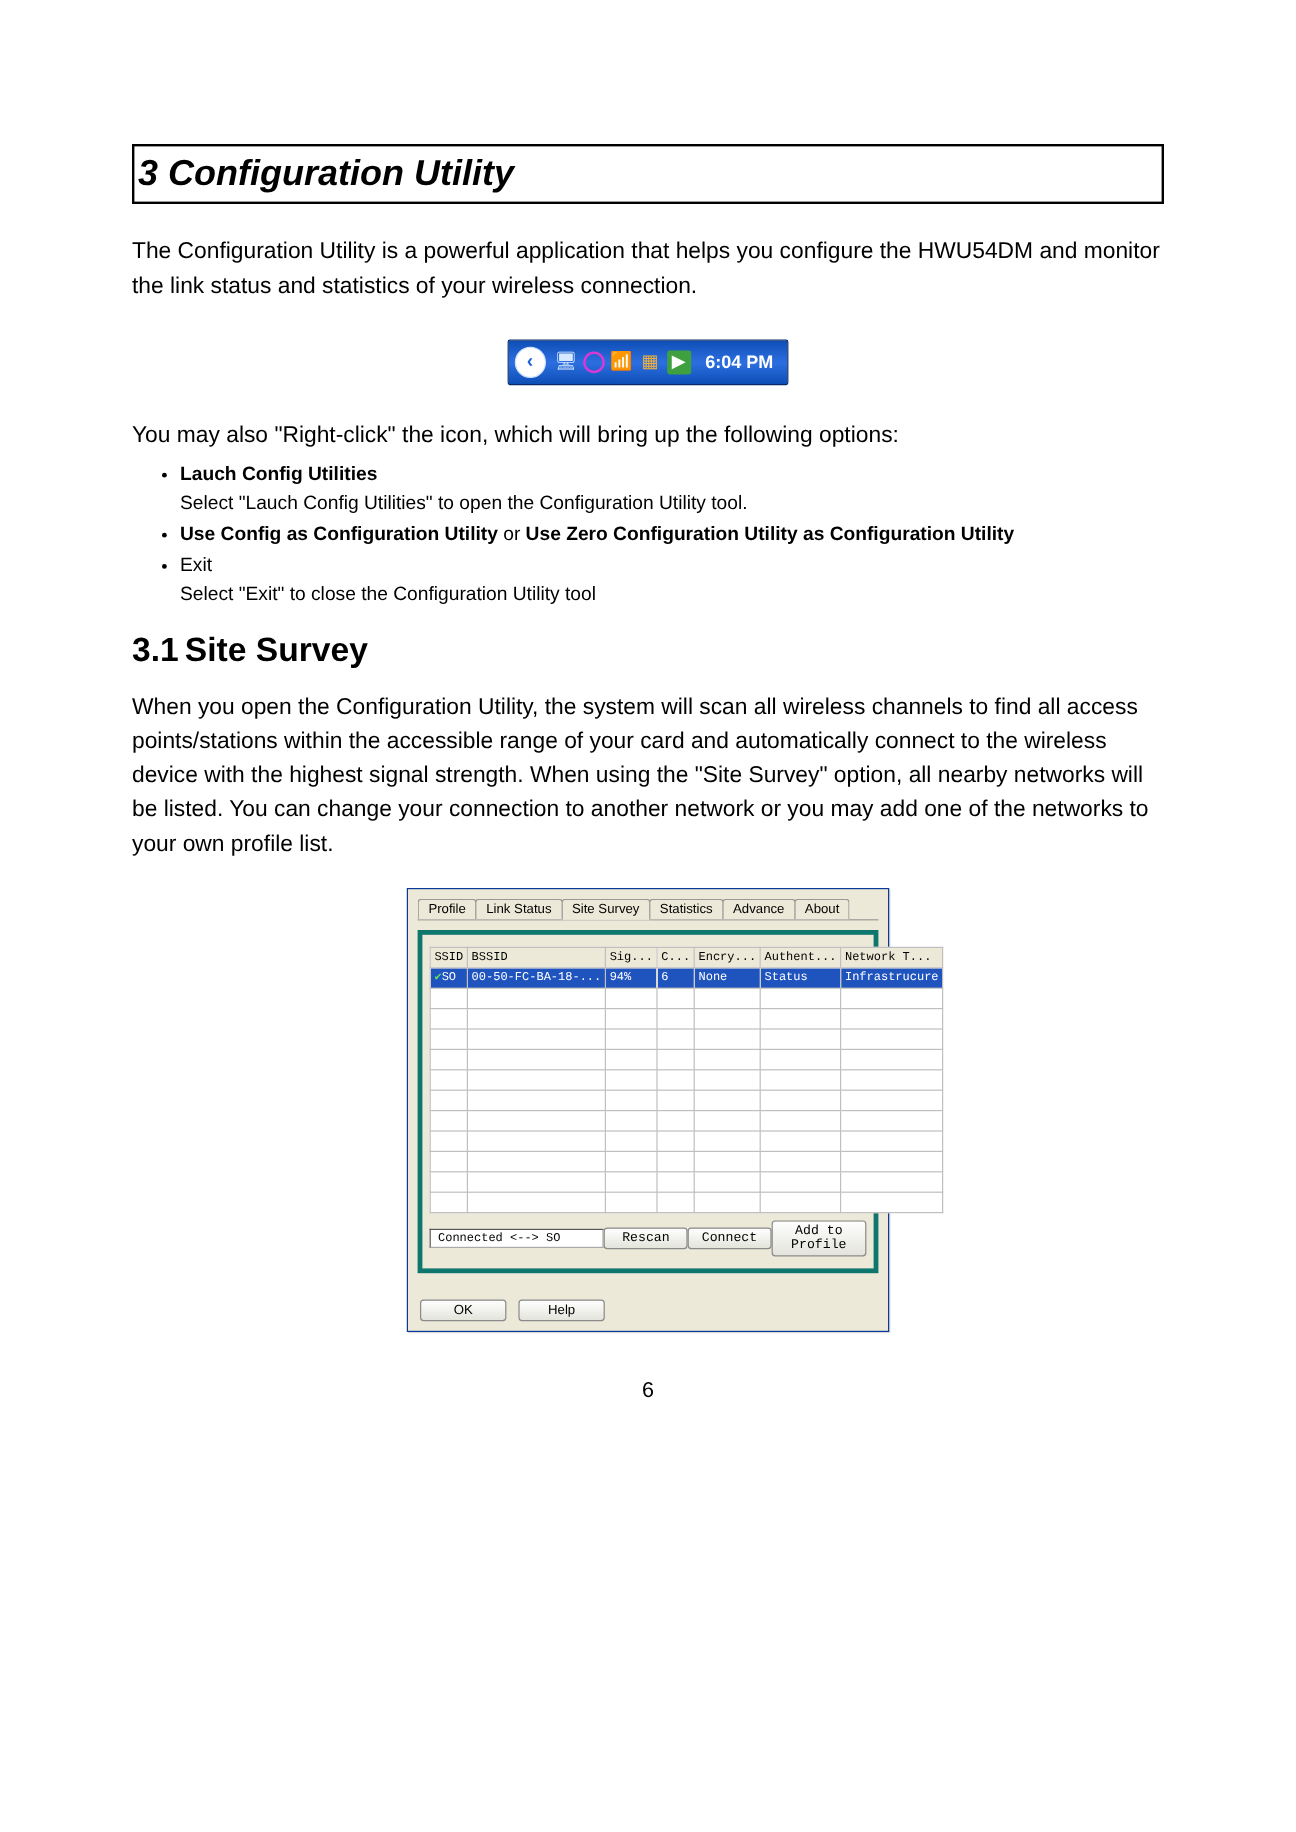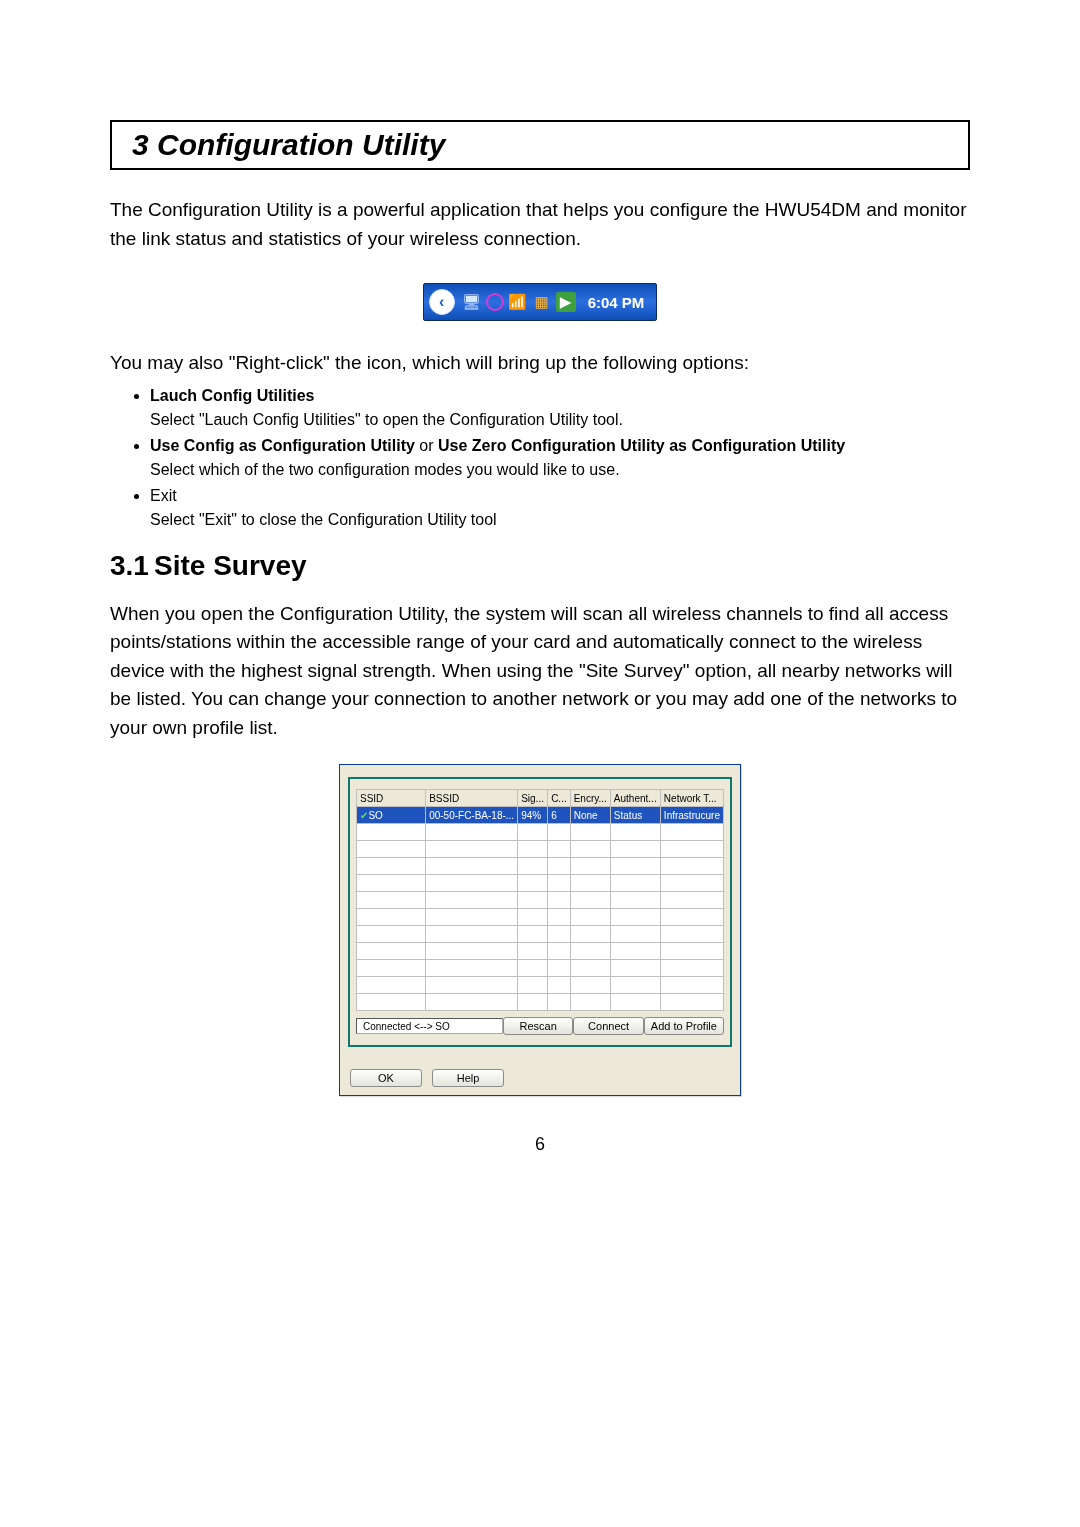--- a/index.html
+++ b/index.html
@@ -9,21 +9,21 @@
     font-family: Arial, Helvetica, sans-serif;
     color: #000;
     width: 1080px;
   }
   .page {
     padding: 120px 110px 40px 110px;
     box-sizing: border-box;
   }
   .chapter-heading {
     border: 2px solid #000;
-    padding: 6px 20px;
+    padding: 6px 3px;
     font-style: italic;
     font-weight: bold;
     font-size: 30px;
     margin-bottom: 26px;
   }
   .para {
     font-size: 19px;
     line-height: 1.5;
     margin-bottom: 6px;
   }
@@ -142,23 +142,24 @@
     border-bottom: none;
     border-top-left-radius: 3px;
     border-top-right-radius: 3px;
     background: #ece9d8;
     position: relative;
     margin-right: -1px;
     cursor: default;
   }
   .tab.active { background: #ece9d8; border-bottom: 1px solid #ece9d8; margin-bottom: -1px; }
   .grid-frame {
-    border: 2px solid #0f766e;
+    border: 4px solid #0f766e;
     margin: 4px 0 6px 0;
     padding: 10px 6px 10px 6px;
+    font-family: Liberation Mono, monospace;
   }
   table.net {
     width: 100%;
     border-collapse: collapse;
     background: #fff;
     font-size: 10px;
   }
   table.net th, table.net td {
     border: 1px solid #bfbfbf;
     padding: 1px 3px;
@@ -228,37 +229,44 @@
 
   <div class="para">You may also "Right-click" the icon, which will bring up the following options:</div>
 
   <ul class="opts">
     <li>
       <span class="bold">Lauch Config Utilities</span><br>
       <span>Select "Lauch Config Utilities" to open the Configuration Utility tool.</span>
     </li>
     <li>
       <span><span class="bold">Use Config as Configuration Utility</span><span> or </span><span class="bold">Use Zero Configuration Utility as Configuration Utility</span></span><br>
-      <span>Select which of the two configuration modes you would like to use.</span>
     </li>
     <li>
       <span>Exit</span><br>
       <span>Select "Exit" to close the Configuration Utility tool</span>
     </li>
   </ul>
 
   <div class="subhead">
     <span class="num">3.1</span><span>Site Survey</span>
   </div>
 
   <div class="para">When you open the Configuration Utility, the system will scan all wireless channels to find all access points/stations within the accessible range of your card and automatically connect to the wireless device with the highest signal strength. When using the "Site Survey" option, all nearby networks will be listed. You can change your connection to another network or you may add one of the networks to your own profile list.</div>
 
   <div class="dialog-wrap">
     <div class="dialog">
       <div class="dlg-body">
+        <div class="tabs">
+          <div class="tab">Profile</div>
+          <div class="tab">Link Status</div>
+          <div class="tab active">Site Survey</div>
+          <div class="tab">Statistics</div>
+          <div class="tab">Advance</div>
+          <div class="tab">About</div>
+        </div>
 
         <div class="grid-frame">
           <table class="net">
             <colgroup>
               <col style="width:72px">
                 <col style="width:92px">
                 <col style="width:30px">
                 <col style="width:22px">
               <col style="width:40px">
                 <col style="width:50px">

